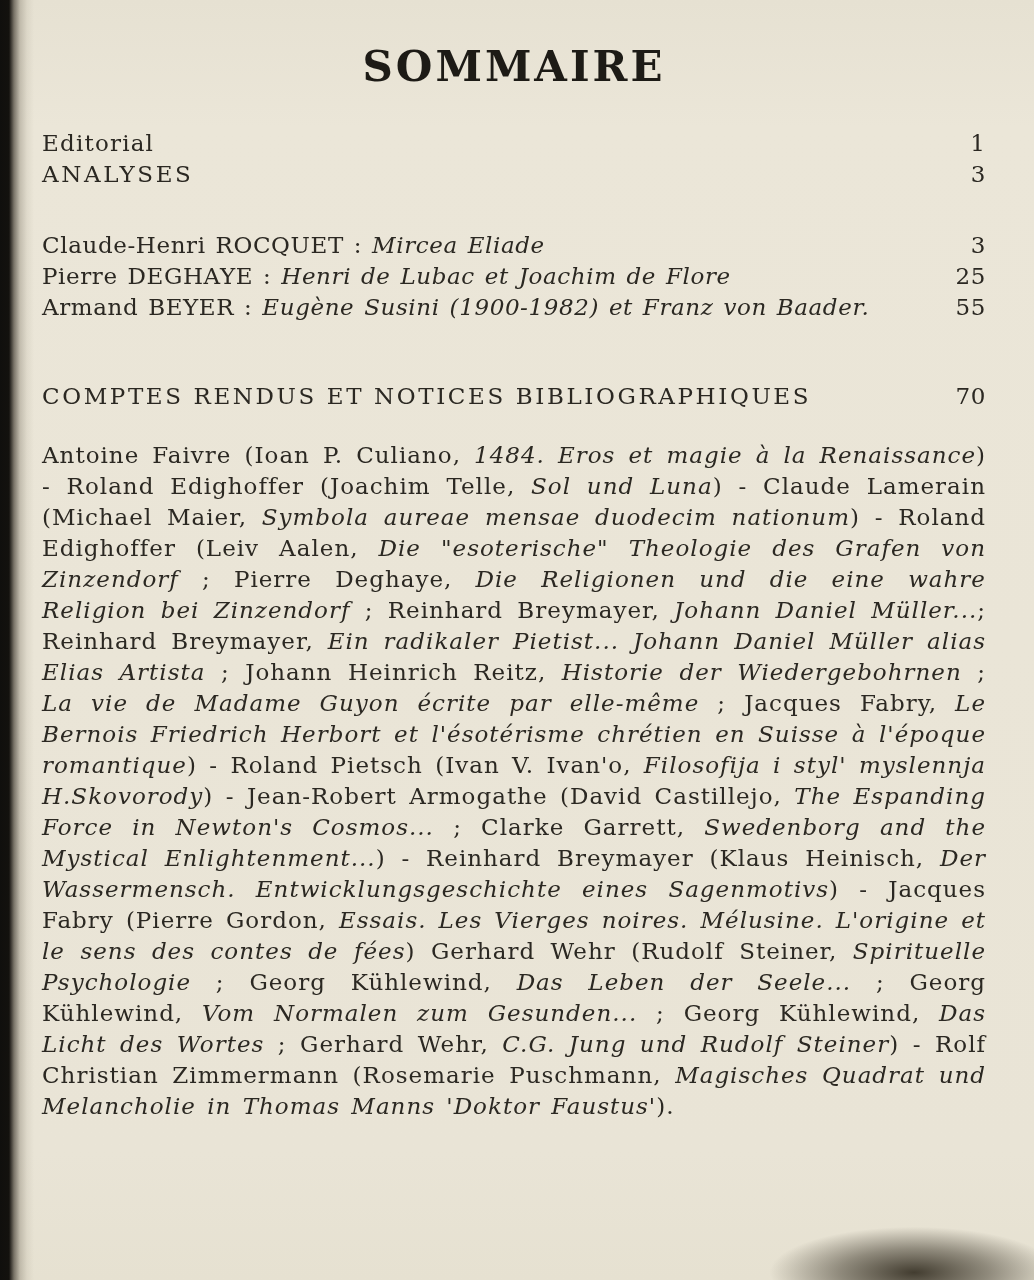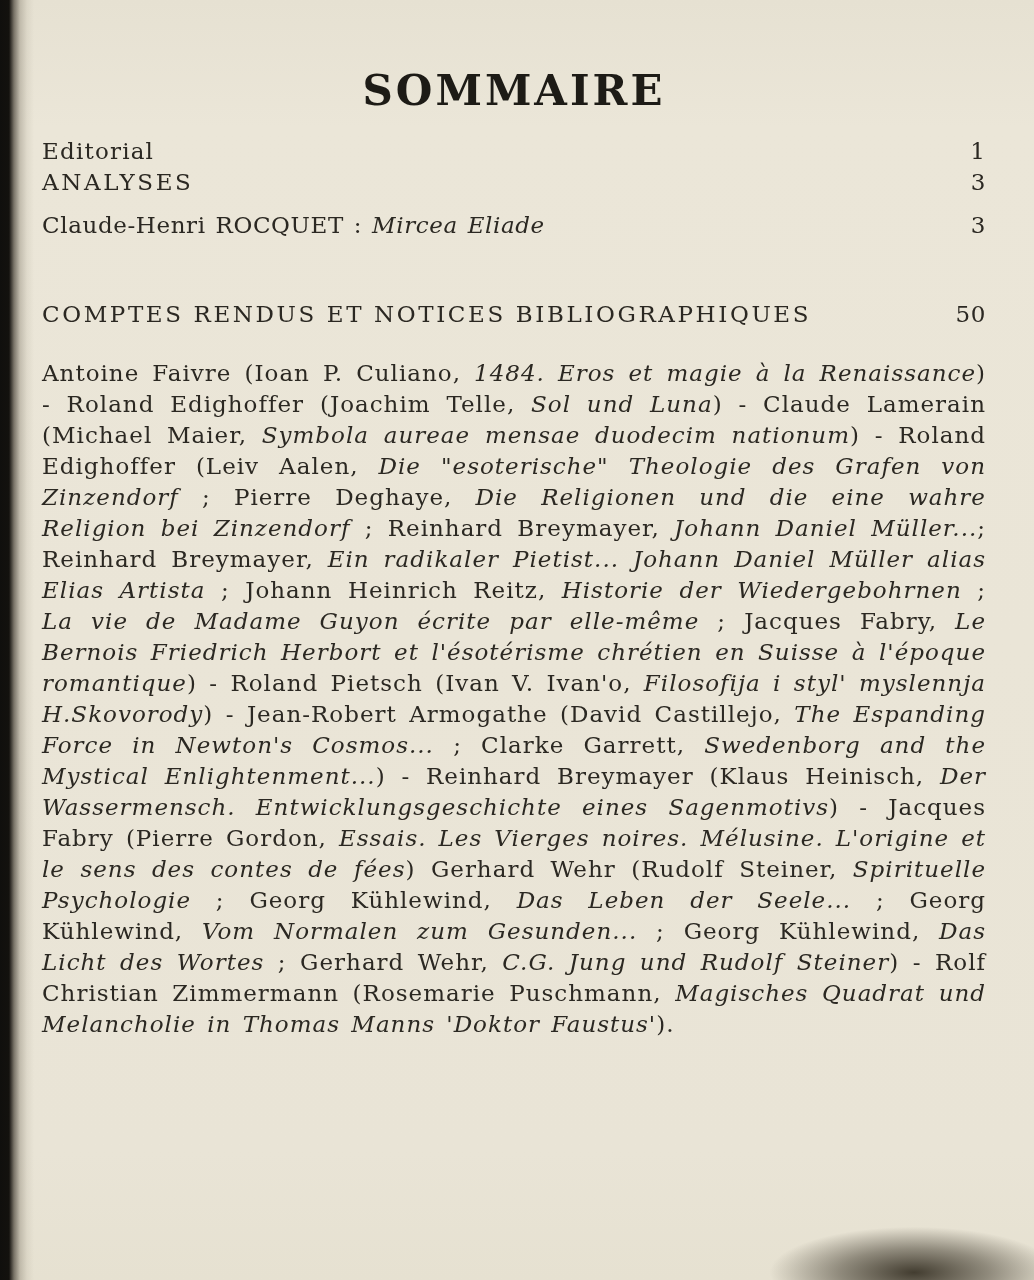--- a/index.html
+++ b/index.html
@@ -42,21 +42,21 @@
   }
   .content {
     position: absolute;
     left: 42px;
     right: 48px;
     top: 0;
     z-index: 2;
   }
   .title {
     margin: 0;
-    padding-top: 66px;
+    padding-top: 42px;
     text-align: center;
     font-size: 42px;
     font-weight: 700;
     letter-spacing: 3px;
     color: #1d1b16;
     line-height: 1.2;
   }
   .row {
     display: flex;
     font-size: 23px;
@@ -69,23 +69,23 @@
   }
   .row .pg {
     width: 46px;
     text-align: right;
     align-self: flex-end;
     white-space: nowrap;
   }
   .caps .lbl {
     letter-spacing: 2.6px;
   }
-  .editorial-row { margin-top: 20px; letter-spacing: 1.2px; }
+  .editorial-row { margin-top: 36px; letter-spacing: 1.2px; }
   .analyses-row  { }
-  .entries       { margin-top: 12px; }
+  .entries       { margin-top: 40px; }
   .entries .row  { word-spacing: 2px; }
   .reviews-row   { margin-top: 58px; }
   .paragraph {
     margin: 28px 0 0 0;
     font-size: 23px;
     line-height: 31px;
     letter-spacing: 1px;
     word-spacing: 3px;
     text-align: justify;
   }
@@ -109,22 +109,30 @@
     <div class="row caps analyses-row">
       <span class="lbl">ANALYSES</span>
       <span class="pg">3</span>
     </div>
 
     <div id="toc-entries" class="entries">
         <div class="row entry">
           <span class="lbl"><span>Claude-Henri ROCQUET : </span><span class="it">Mircea Eliade</span></span>
           <span class="pg">3</span>
         </div>
+        <div class="row entry">
+          <span class="lbl"><span>Pierre DEGHAYE : </span><span class="it">Henri de Lubac et Joachim de Flore</span></span>
+          <span class="pg">25</span>
+        </div>
+        <div class="row entry">
+          <span class="lbl"><span>Armand BEYER : </span><span class="it">Eugène Susini (1900-1982) et Franz von Baader.</span></span>
+          <span class="pg">55</span>
+        </div>
       </div>
 
     <div class="row caps reviews-row">
       <span class="lbl">COMPTES RENDUS ET NOTICES BIBLIOGRAPHIQUES</span>
-      <span class="pg">50</span>
+      <span class="pg">70</span>
     </div>
 
     <p id="reviews-paragraph" class="paragraph"><span>Antoine Faivre (Ioan P. Culiano, </span><span class="it">1484. Eros et magie à la Renaissance</span><span>) - Roland Edighoffer (Joachim Telle, </span><span class="it">Sol und Luna</span><span>) - Claude Lamerain (Michael Maier, </span><span class="it">Symbola aureae mensae duodecim nationum</span><span>) - Roland Edighoffer (Leiv Aalen, </span><span class="it">Die "esoterische" Theologie des Grafen von Zinzendorf</span><span> ; Pierre Deghaye, </span><span class="it">Die Religionen und die eine wahre Religion bei Zinzendorf</span><span> ; Reinhard Breymayer, </span><span class="it">Johann Daniel Müller...</span><span>; Reinhard Breymayer, </span><span class="it">Ein radikaler Pietist... Johann Daniel Müller alias Elias Artista</span><span> ; Johann Heinrich Reitz, </span><span class="it">Historie der Wiedergebohrnen</span><span> ; </span><span class="it">La vie de Madame Guyon écrite par elle-même</span><span> ; Jacques Fabry, </span><span class="it">Le Bernois Friedrich Herbort et l'ésotérisme chrétien en Suisse à l'époque romantique</span><span>) - Roland Pietsch (Ivan V. Ivan'o, </span><span class="it">Filosofija i styl' myslennja H.Skovorody</span><span>) - Jean-Robert Armogathe (David Castillejo, </span><span class="it">The Espanding Force in Newton's Cosmos...</span><span> ; Clarke Garrett, </span><span class="it">Swedenborg and the Mystical Enlightenment...</span><span>) - Reinhard Breymayer (Klaus Heinisch, </span><span class="it">Der Wassermensch. Entwicklungsgeschichte eines Sagenmotivs</span><span>) - Jacques Fabry (Pierre Gordon, </span><span class="it">Essais. Les Vierges noires. Mélusine. L'origine et le sens des contes de fées</span><span>) Gerhard Wehr (Rudolf Steiner, </span><span class="it">Spirituelle Psychologie</span><span> ; Georg Kühlewind, </span><span class="it">Das Leben der Seele...</span><span> ; Georg Kühlewind, </span><span class="it">Vom Normalen zum Gesunden...</span><span> ; Georg Kühlewind, </span><span class="it">Das Licht des Wortes</span><span> ; Gerhard Wehr, </span><span class="it">C.G. Jung und Rudolf Steiner</span><span>) - Rolf Christian Zimmermann (Rosemarie Puschmann, </span><span class="it">Magisches Quadrat und Melancholie in Thomas Manns 'Doktor Faustus'</span><span>).</span></p>
   </div>
 </div>
 
 </body></html>

